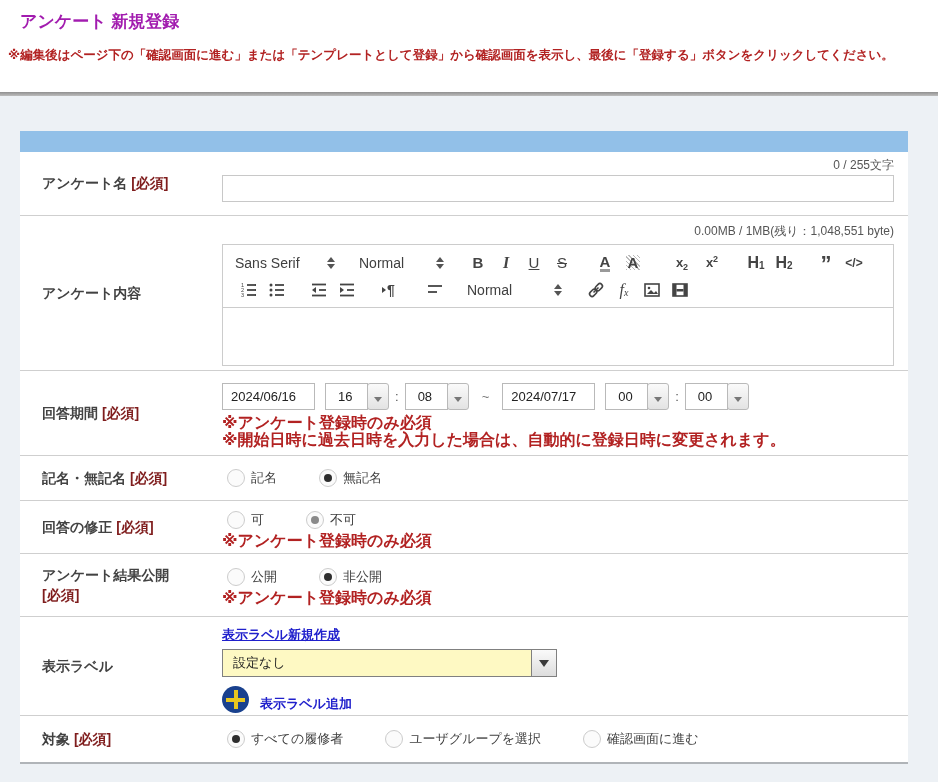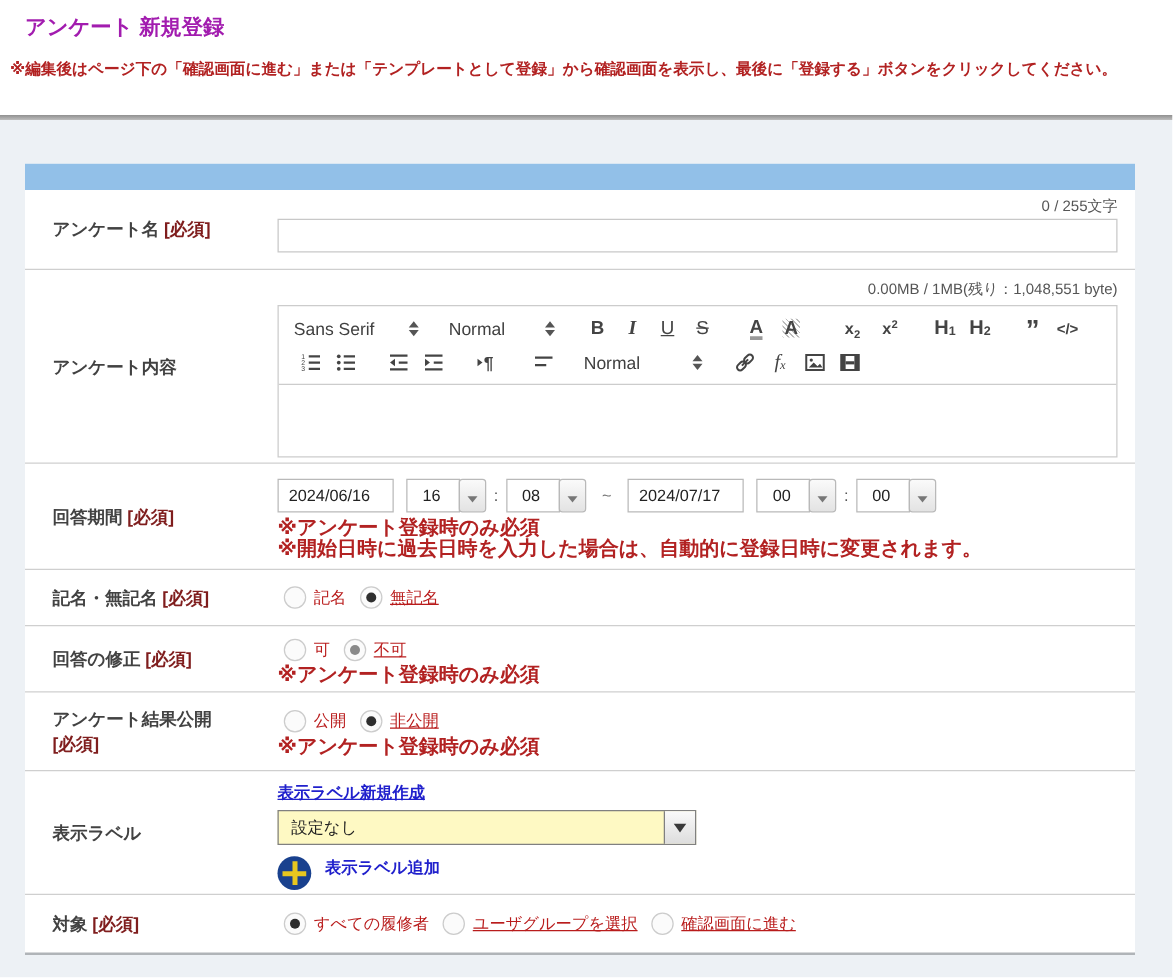--- a/index.html
+++ b/index.html
@@ -53,34 +53,34 @@
 .controls { display:flex; align-items:center; font-size:13px; color:#555; }
 .date-input { width:93px; height:27px; border:1px solid #b9b9b9; font-size:13px; padding:0 8px; color:#222; }
 .combo { display:inline-flex; height:27px; margin-left:10px; }
 .combo .num { width:43px; border:1px solid #b9b9b9; background:#fff; font-size:13px; color:#222; display:flex; align-items:center; padding-left:12px; }
 .combo .btn { width:22px; height:27px; border:1px solid #b9b9b9; border-radius:3px; margin-left:-1px; background:linear-gradient(#fafafa,#e3e3e3); display:flex; align-items:center; justify-content:center; padding-top:5px; }
 .combo .btn i { width:0; height:0; border-left:4px solid transparent; border-right:4px solid transparent; border-top:5px solid #777; }
 .colon { margin:0 6px; color:#555; }
 .tilde { margin:0 13px; color:#777; }
 .rednote { font-size:16px; font-weight:bold; color:#b22222; line-height:17px; }
 
-.radio-line { display:flex; align-items:center; font-size:13px; color:#b91c1c; padding-left:5px; }
+.radio-line { display:flex; align-items:center; font-size:13px; color:#404040; padding-left:5px;gap:31px; }
 .radio { width:18px; height:18px; border-radius:50%; border:1px solid #ccc; background:#fbfbfb; position:relative; display:inline-block; flex:0 0 18px; }
 .radio.checked::after { content:""; position:absolute; left:4px; top:4px; width:8px; height:8px; border-radius:50%; background:#2e2e2e; }
 .radio.checked.gray::after { background:#8a8a8a; }
 .radio-opt { display:flex; align-items:center; }
 .radio-opt .radio { margin-right:6px; }
-.radio-opt + .radio-opt { margin-left:11px;text-decoration:underline; }
+.radio-opt + .radio-opt { margin-left:11px; }
 
 .blue-link { color:#2020cc; font-weight:bold; font-size:13px; text-decoration:underline; }
 .select-box { margin-top:5px; width:335px; height:28px; border:1px solid #808080; background:#fef9c3; display:flex; }
 .select-box .val { flex:1; display:flex; align-items:center; padding-left:10px; font-size:13px; color:#222; }
 .select-box .sbtn { width:25px; border-left:1px solid #808080; background:linear-gradient(#fafafa,#ddd); display:flex; align-items:center; justify-content:center; }
 .select-box .sbtn i { width:0; height:0; border-left:5px solid transparent; border-right:5px solid transparent; border-top:7px solid #3a3a3a; }
-.addline { margin-top:9px; display:flex; align-items:flex-start; }
+.addline { margin-top:9px; display:flex; align-items:flex-end; }
 .plus-btn { position:relative; width:27px; height:27px; border-radius:50%; background:#19418e; flex:0 0 27px; }
 .plus-btn::before { content:""; position:absolute; left:4px; top:11.5px; width:19px; height:4.5px; background:#e7c71f; }
 .plus-btn::after { content:""; position:absolute; left:11.5px; top:4px; width:4.5px; height:19px; background:#e7c71f; }
 .add-link { margin-left:11px; color:#2020cc; font-weight:bold; font-size:13px; }
 
 .r-name .cell-content { padding-top:6px; }
 .r-name .text-input { margin-top:3px; }
 .r-editor .cell-content { padding-top:8px; }
 .r-editor .editor { margin-top:6px; }
 .r-period .cell-content { padding-top:12px; }

